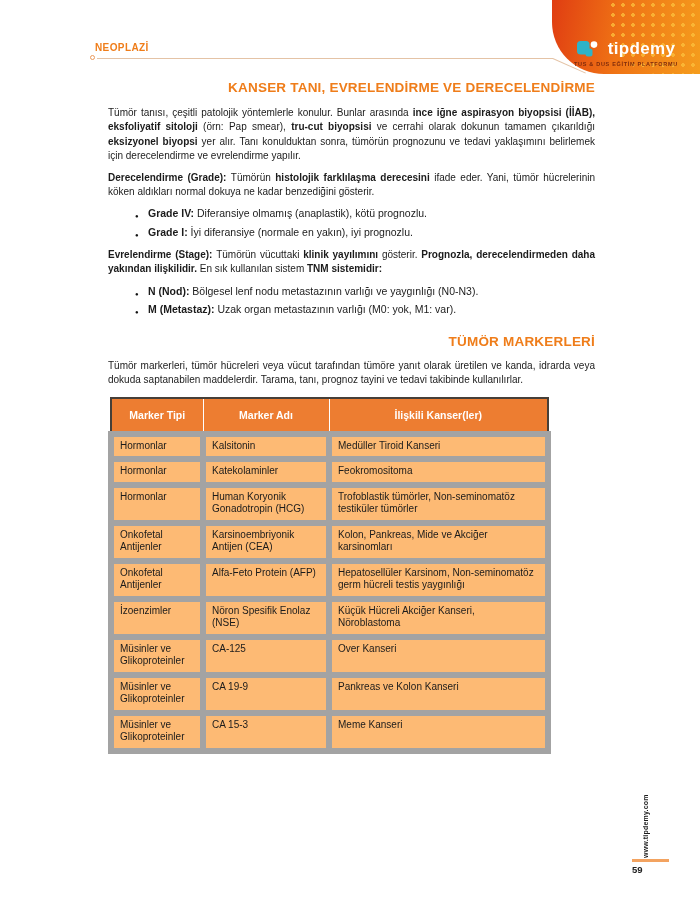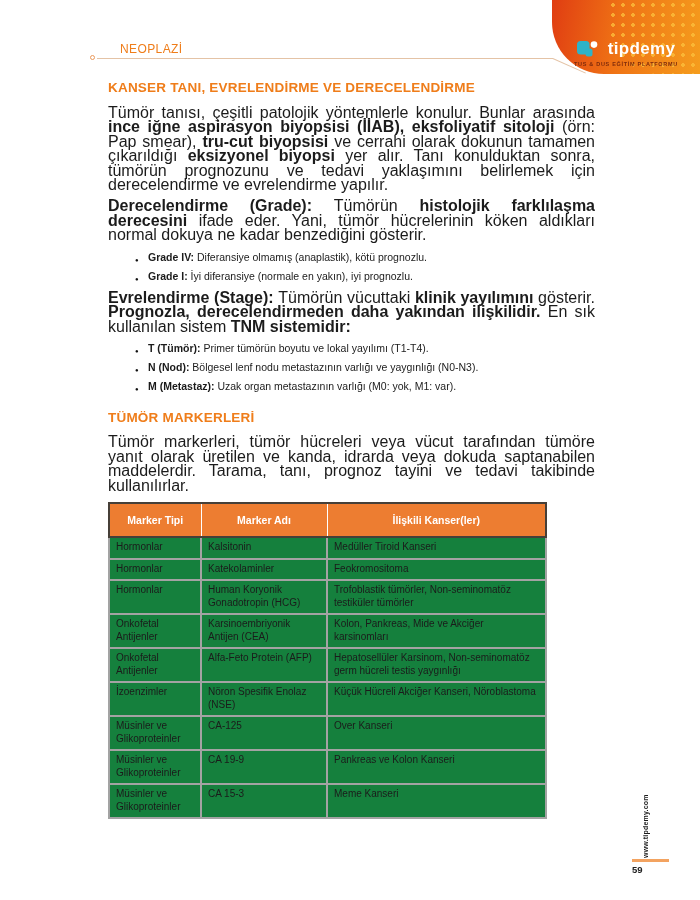--- a/index.html
+++ b/index.html
@@ -18,48 +18,48 @@
   .logo-blob::before {
     content:""; position:absolute; top:0; right:0; width:62%; height:100%;
     background-image:radial-gradient(circle, rgba(252,192,60,.75) 1.6px, transparent 2.1px);
     background-size:10px 10px; border-bottom-left-radius:52px; pointer-events:none;
   }
   .logo-row { display:flex; align-items:center; gap:8px; position:relative; }
   .logo-text { color:#ffffff; font-weight:bold; font-size:17px; letter-spacing:.3px; }
   .logo-tagline { color:#7e2a0c; font-size:5.5px; font-weight:bold; letter-spacing:.7px; margin-top:2px; position:relative; }
 
   
-  .section-label { position:absolute; left:120px; top:42px; color:#ef7d1a; font-size:12px; font-weight:normal; letter-spacing:.4px; }
+  .section-label { position:absolute; left:95px; top:42px; color:#ef7d1a; font-size:10px; font-weight:bold; letter-spacing:.4px; }
   .header-rule { position:absolute; left:97px; top:58px; width:456px; height:1px; background:#e4c3a6; }
   .header-rule-circle { position:absolute; left:90px; top:55px; width:5px; height:5px; border:1px solid #eb9a5c; border-radius:50%; background:#fff; }
   .header-rule-diag { position:absolute; left:553px; top:58px; width:36px; height:1px; background:#e4c3a6; transform:rotate(24deg); transform-origin:left top; }
 
   
   .content { position:absolute; left:108px; top:80px; width:487px; color:#1b1b1b; }
   h1.sec-title, h2.sec-title {
-    color:#ef7d1a; font-size:13.5px; font-weight:bold; text-align:left; letter-spacing:.2px;
+    color:#ef7d1a; font-size:13.5px; font-weight:bold; text-align:right; letter-spacing:.2px;
   }
   h1.sec-title { margin-bottom:11px; }
   h2.sec-title { margin:17px 0 10px; }
-  p.body-par { font-size:16px; line-height:14.4px; text-align:justify; margin-bottom:7px; }
+  p.body-par { font-size:10px; line-height:14.4px; text-align:justify; margin-bottom:7px; }
   .b { font-weight:bold; }
   ul.bullets { list-style:none; padding-left:40px; margin:1px 0 8px; }
   ul.bullets li { position:relative; font-size:10.5px; line-height:14.4px; margin-bottom:4.5px; }
   ul.bullets li::before { content:"●"; position:absolute; left:-13px; top:3px; font-size:6px; color:#111; }
 
   
   table.marker-table { border-collapse:collapse; width:437px; margin-top:9px; table-layout:fixed; }
   table.marker-table { border:2px solid #463f38; }
   table.marker-table th {
     background:#ed7d31; color:#ffffff; font-size:10.5px; font-weight:bold;
     padding:10px 4px; text-align:center; border:1px solid #ffffff; border-top:none; border-bottom:2px solid #463f38;
   }
   table.marker-table td {
-    background:#15803d; font-size:10px; line-height:12.5px; color:#1b1b1b;
-    padding:3px 6px 4px; border:2px solid #a3a3a3; vertical-align:top;
+    background:#fdba74; font-size:10px; line-height:12.5px; color:#1b1b1b;
+    padding:3px 6px 4px; border:6px solid #a3a3a3; vertical-align:top;
   }
   .col-type { width:92px; } .col-name { width:126px; } .col-cancer { width:219px; }
 
   
   .site-vertical {
     position:absolute; left:642px; top:798px; height:60px;
     writing-mode:vertical-rl; transform:rotate(180deg);
     font-size:7px; font-weight:bold; color:#1b1b1b; letter-spacing:.2px; white-space:nowrap;
   }
   .footer-rule { position:absolute; left:632px; top:859px; width:37px; height:3px; background:#f3a360; }
@@ -94,21 +94,20 @@
     <p class="body-par"><span>Tümör tanısı, çeşitli patolojik yöntemlerle konulur. Bunlar arasında </span><span class="b">ince iğne aspirasyon biyopsisi (İİAB), eksfoliyatif sitoloji </span><span>(örn: Pap smear), </span><span class="b">tru-cut biyopsisi </span><span>ve cerrahi olarak dokunun tamamen çıkarıldığı </span><span class="b">eksizyonel biyopsi </span><span>yer alır. Tanı konulduktan sonra, tümörün prognozunu ve tedavi yaklaşımını belirlemek için derecelendirme ve evrelendirme yapılır.</span></p>
 
     <p class="body-par"><span class="b">Derecelendirme (Grade): </span><span>Tümörün </span><span class="b">histolojik farklılaşma derecesini </span><span>ifade eder. Yani, tümör hücrelerinin köken aldıkları normal dokuya ne kadar benzediğini gösterir.</span></p>
     <ul class="bullets">
       <li><span class="b">Grade IV: </span><span>Diferansiye olmamış (anaplastik), kötü prognozlu.</span></li>
       <li><span class="b">Grade I: </span><span>İyi diferansiye (normale en yakın), iyi prognozlu.</span></li>
     </ul>
 
     <p class="body-par"><span class="b">Evrelendirme (Stage): </span><span>Tümörün vücuttaki </span><span class="b">klinik yayılımını </span><span>gösterir. </span><span class="b">Prognozla, derecelendirmeden daha yakından ilişkilidir. </span><span>En sık kullanılan sistem </span><span class="b">TNM sistemidir:</span></p>
     <ul class="bullets">
-      <li><span class="b">T (Tümör): </span><span>Primer tümörün boyutu ve lokal yayılımı (T1-T4).</span></li>
       <li><span class="b">N (Nod): </span><span>Bölgesel lenf nodu metastazının varlığı ve yaygınlığı (N0-N3).</span></li>
       <li><span class="b">M (Metastaz): </span><span>Uzak organ metastazının varlığı (M0: yok, M1: var).</span></li>
     </ul>
 
     <h2 class="sec-title">TÜMÖR MARKERLERİ</h2>
     <p class="body-par"><span>Tümör markerleri, tümör hücreleri veya vücut tarafından tümöre yanıt olarak üretilen ve kanda, idrarda veya dokuda saptanabilen maddelerdir. Tarama, tanı, prognoz tayini ve tedavi takibinde kullanılırlar.</span></p>
 
     <table class="marker-table">
       <colgroup>
         <col class="col-type">

